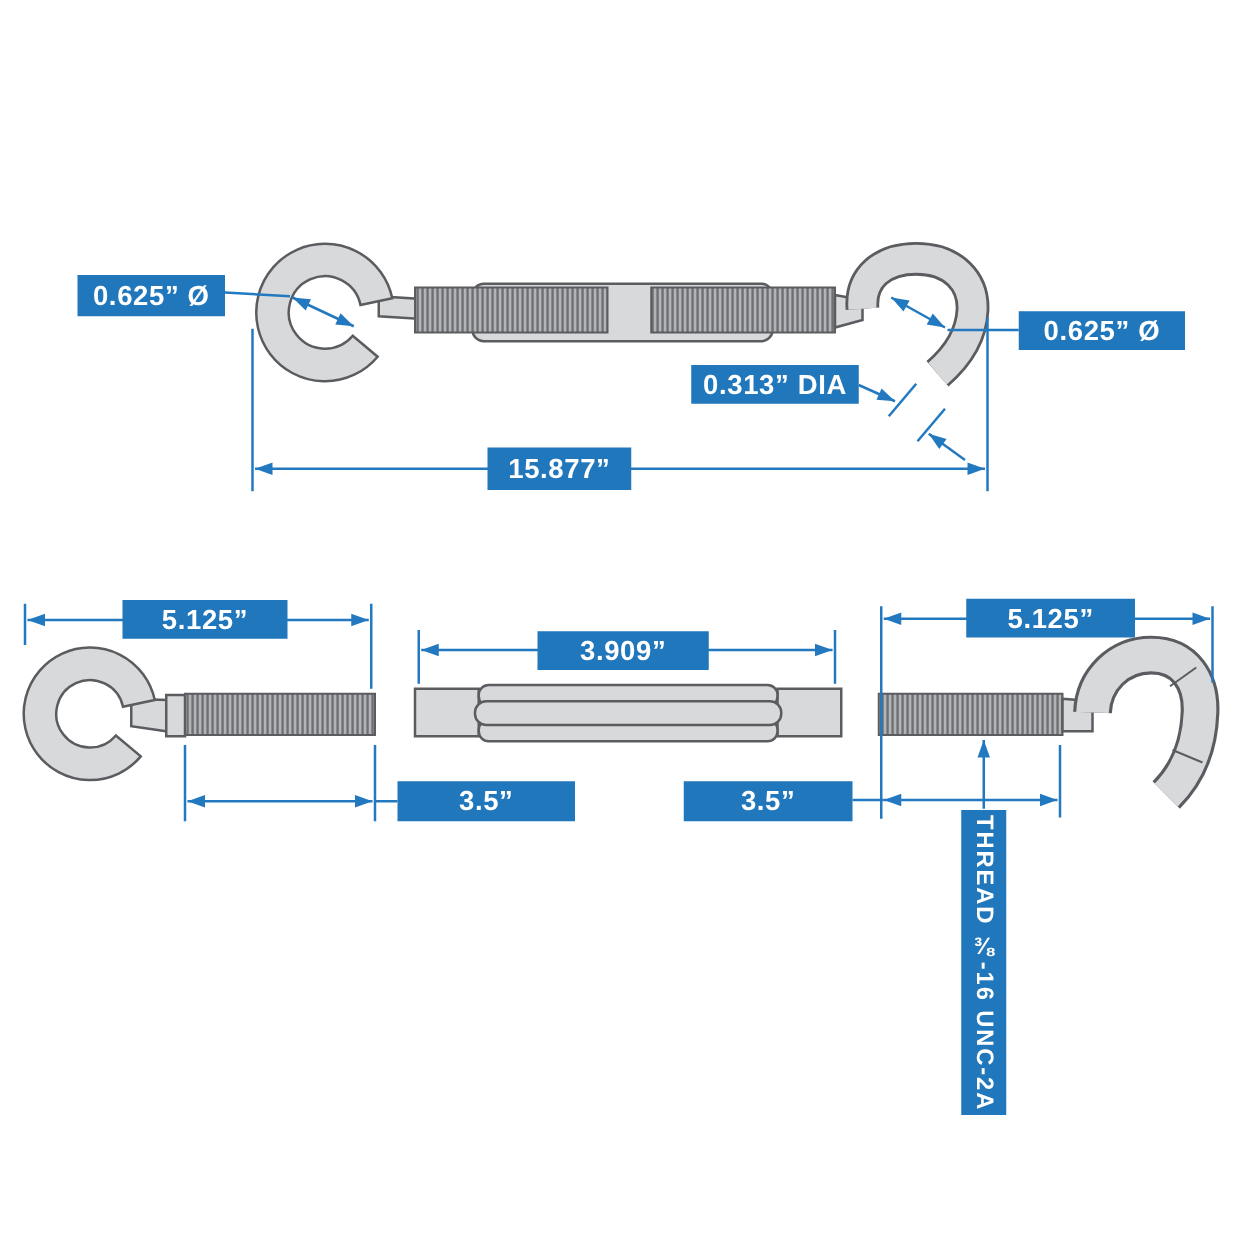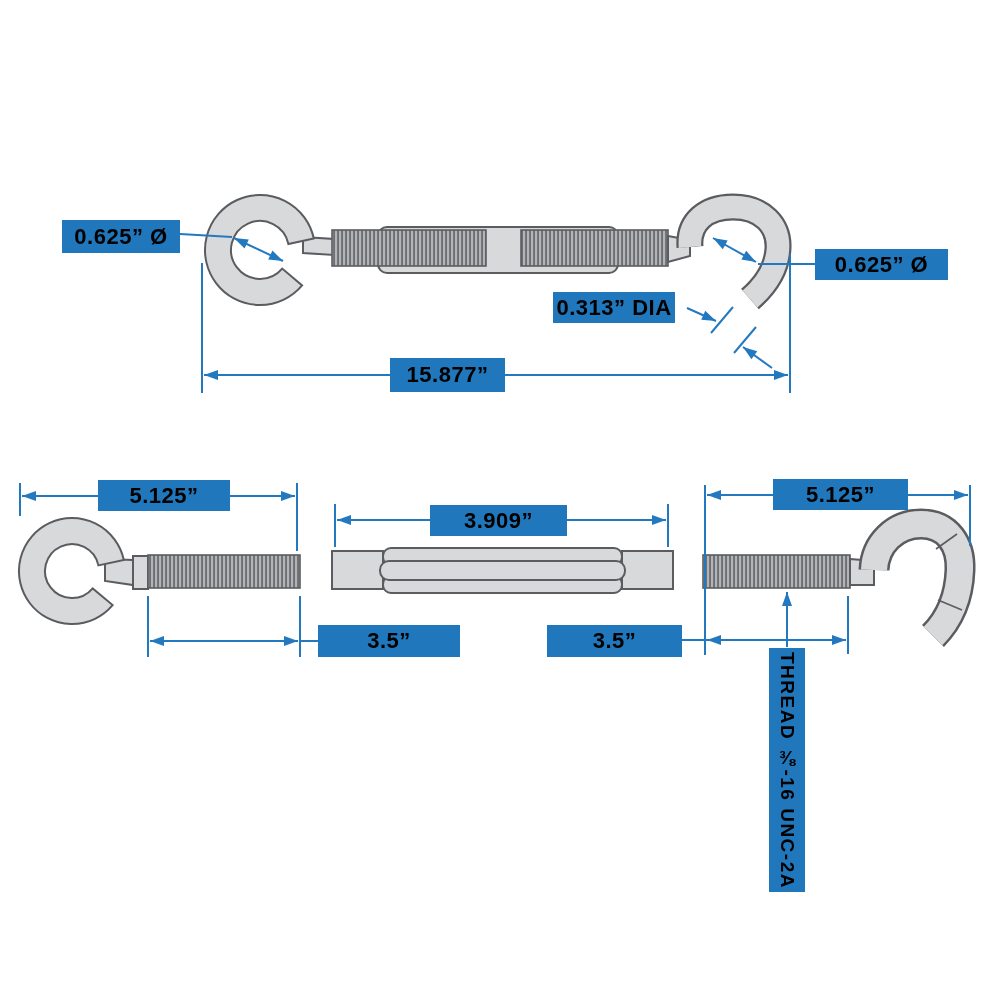--- a/index.html
+++ b/index.html
@@ -2,21 +2,21 @@
 <html><head>
 <meta charset="utf-8">
 <style>
   html,body{margin:0;padding:0;background:#ffffff;}
   #stage{
     position:relative;width:1000px;height:1000px;background:#ffffff;
     font-family:"Liberation Sans",sans-serif;overflow:hidden;
   }
   #artwork{position:absolute;left:0;top:0;width:1000px;height:1000px;}
   .badge{
-    position:absolute;background:#2177bc;color:#000000;
+    position:absolute;background:#2177bc;color:#ffffff;
     display:flex;align-items:center;justify-content:center;
     font-weight:bold;font-size:22px;letter-spacing:.5px;line-height:1;
     white-space:nowrap;
   }
   .badge.vertical{
     writing-mode:vertical-rl;font-size:19px;letter-spacing:1.5px;
   }
 </style>
 </head>
 <body>
@@ -110,21 +110,21 @@
       <line x1="707" y1="640" x2="846" y2="640" marker-start="url(#arr)" marker-end="url(#arr)"></line>
       <line x1="682" y1="640" x2="707" y2="640"></line>
       <line x1="787" y1="647" x2="787" y2="592" marker-end="url(#arr)"></line>
     </g>
   </svg>
 
   <div class="badge" style="left:62px;top:220px;width:118px;height:33px;">0.625” Ø</div>
 
   <div class="badge" style="left:815px;top:249px;width:133px;height:31px;">0.625” Ø</div>
 
-  <div class="badge" style="left:553px;top:292px;width:122px;height:31px;">0.313” DIA</div>
+  <div class="badge" style="left:553px;top:292px;width:134px;height:31px;">0.313” DIA</div>
 
   <div class="badge" style="left:390px;top:358px;width:115px;height:34px;">15.877”</div>
 
   <div class="badge" style="left:98px;top:480px;width:132px;height:31px;">5.125”</div>
 
   <div class="badge" style="left:318px;top:625px;width:142px;height:32px;">3.5”</div>
 
   <div class="badge" style="left:430px;top:505px;width:137px;height:31px;">3.909”</div>
 
   <div class="badge" style="left:547px;top:625px;width:135px;height:32px;">3.5”</div>

